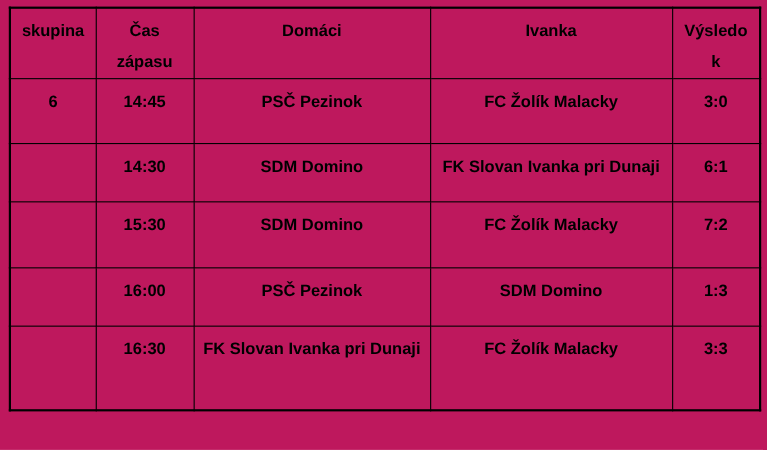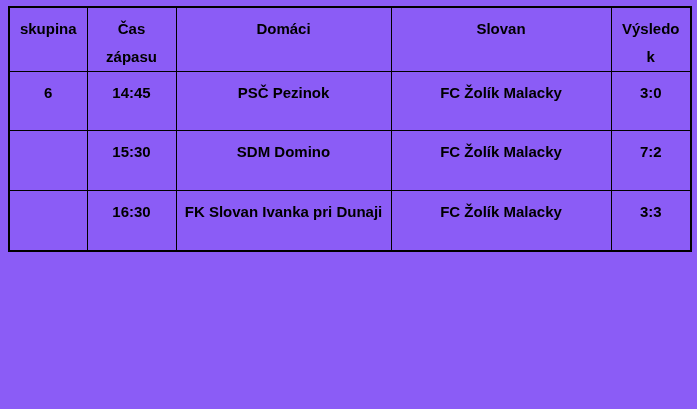--- a/index.html
+++ b/index.html
@@ -4,21 +4,21 @@
 <style>
   html, body {
     margin: 0;
     padding: 0;
     background: #ffffff;
     font-family: "Liberation Sans", sans-serif;
   }
   .page {
     width: 697px;
     height: 409px;
-    background: #8b5cf6;
+    background: #be185d;
     box-sizing: border-box;
     padding: 6px 7px 7px 8px;
   }
   table.schedule {
     border-collapse: collapse;
     table-layout: fixed;
     width: 682px;
     border: 2px solid #000000;
   }
   table.schedule th,
@@ -55,40 +55,54 @@
       <col style="width:89px">
       <col style="width:215px">
       <col style="width:220px">
       <col style="width:80px">
     </colgroup>
     <thead>
       <tr style="height:62px">
         <th>skupina</th>
         <th class="can-wrap">Čas zápasu</th>
         <th>Domáci</th>
-        <th>Slovan</th>
+        <th>Ivanka</th>
         <th class="can-wrap"><span class="vysledok-label">Výsledok</span></th>
       </tr>
     </thead>
     <tbody>
       <tr style="height:59px">
         <td>6</td>
         <td>14:45</td>
         <td>PSČ Pezinok</td>
         <td>FC Žolík Malacky</td>
         <td>3:0</td>
       </tr>
+      <tr style="height:53px">
+        <td></td>
+        <td>14:30</td>
+        <td>SDM Domino</td>
+        <td>FK Slovan Ivanka pri Dunaji</td>
+        <td>6:1</td>
+      </tr>
       <tr style="height:60px">
         <td></td>
         <td>15:30</td>
         <td>SDM Domino</td>
         <td>FC Žolík Malacky</td>
         <td>7:2</td>
       </tr>
-      <tr style="height:60px">
+      <tr style="height:53px">
+        <td></td>
+        <td>16:00</td>
+        <td>PSČ Pezinok</td>
+        <td>SDM Domino</td>
+        <td>1:3</td>
+      </tr>
+      <tr style="height:76px">
         <td></td>
         <td>16:30</td>
         <td>FK Slovan Ivanka pri Dunaji</td>
         <td>FC Žolík Malacky</td>
         <td>3:3</td>
       </tr>
     </tbody>
   </table>
 </div>
 

